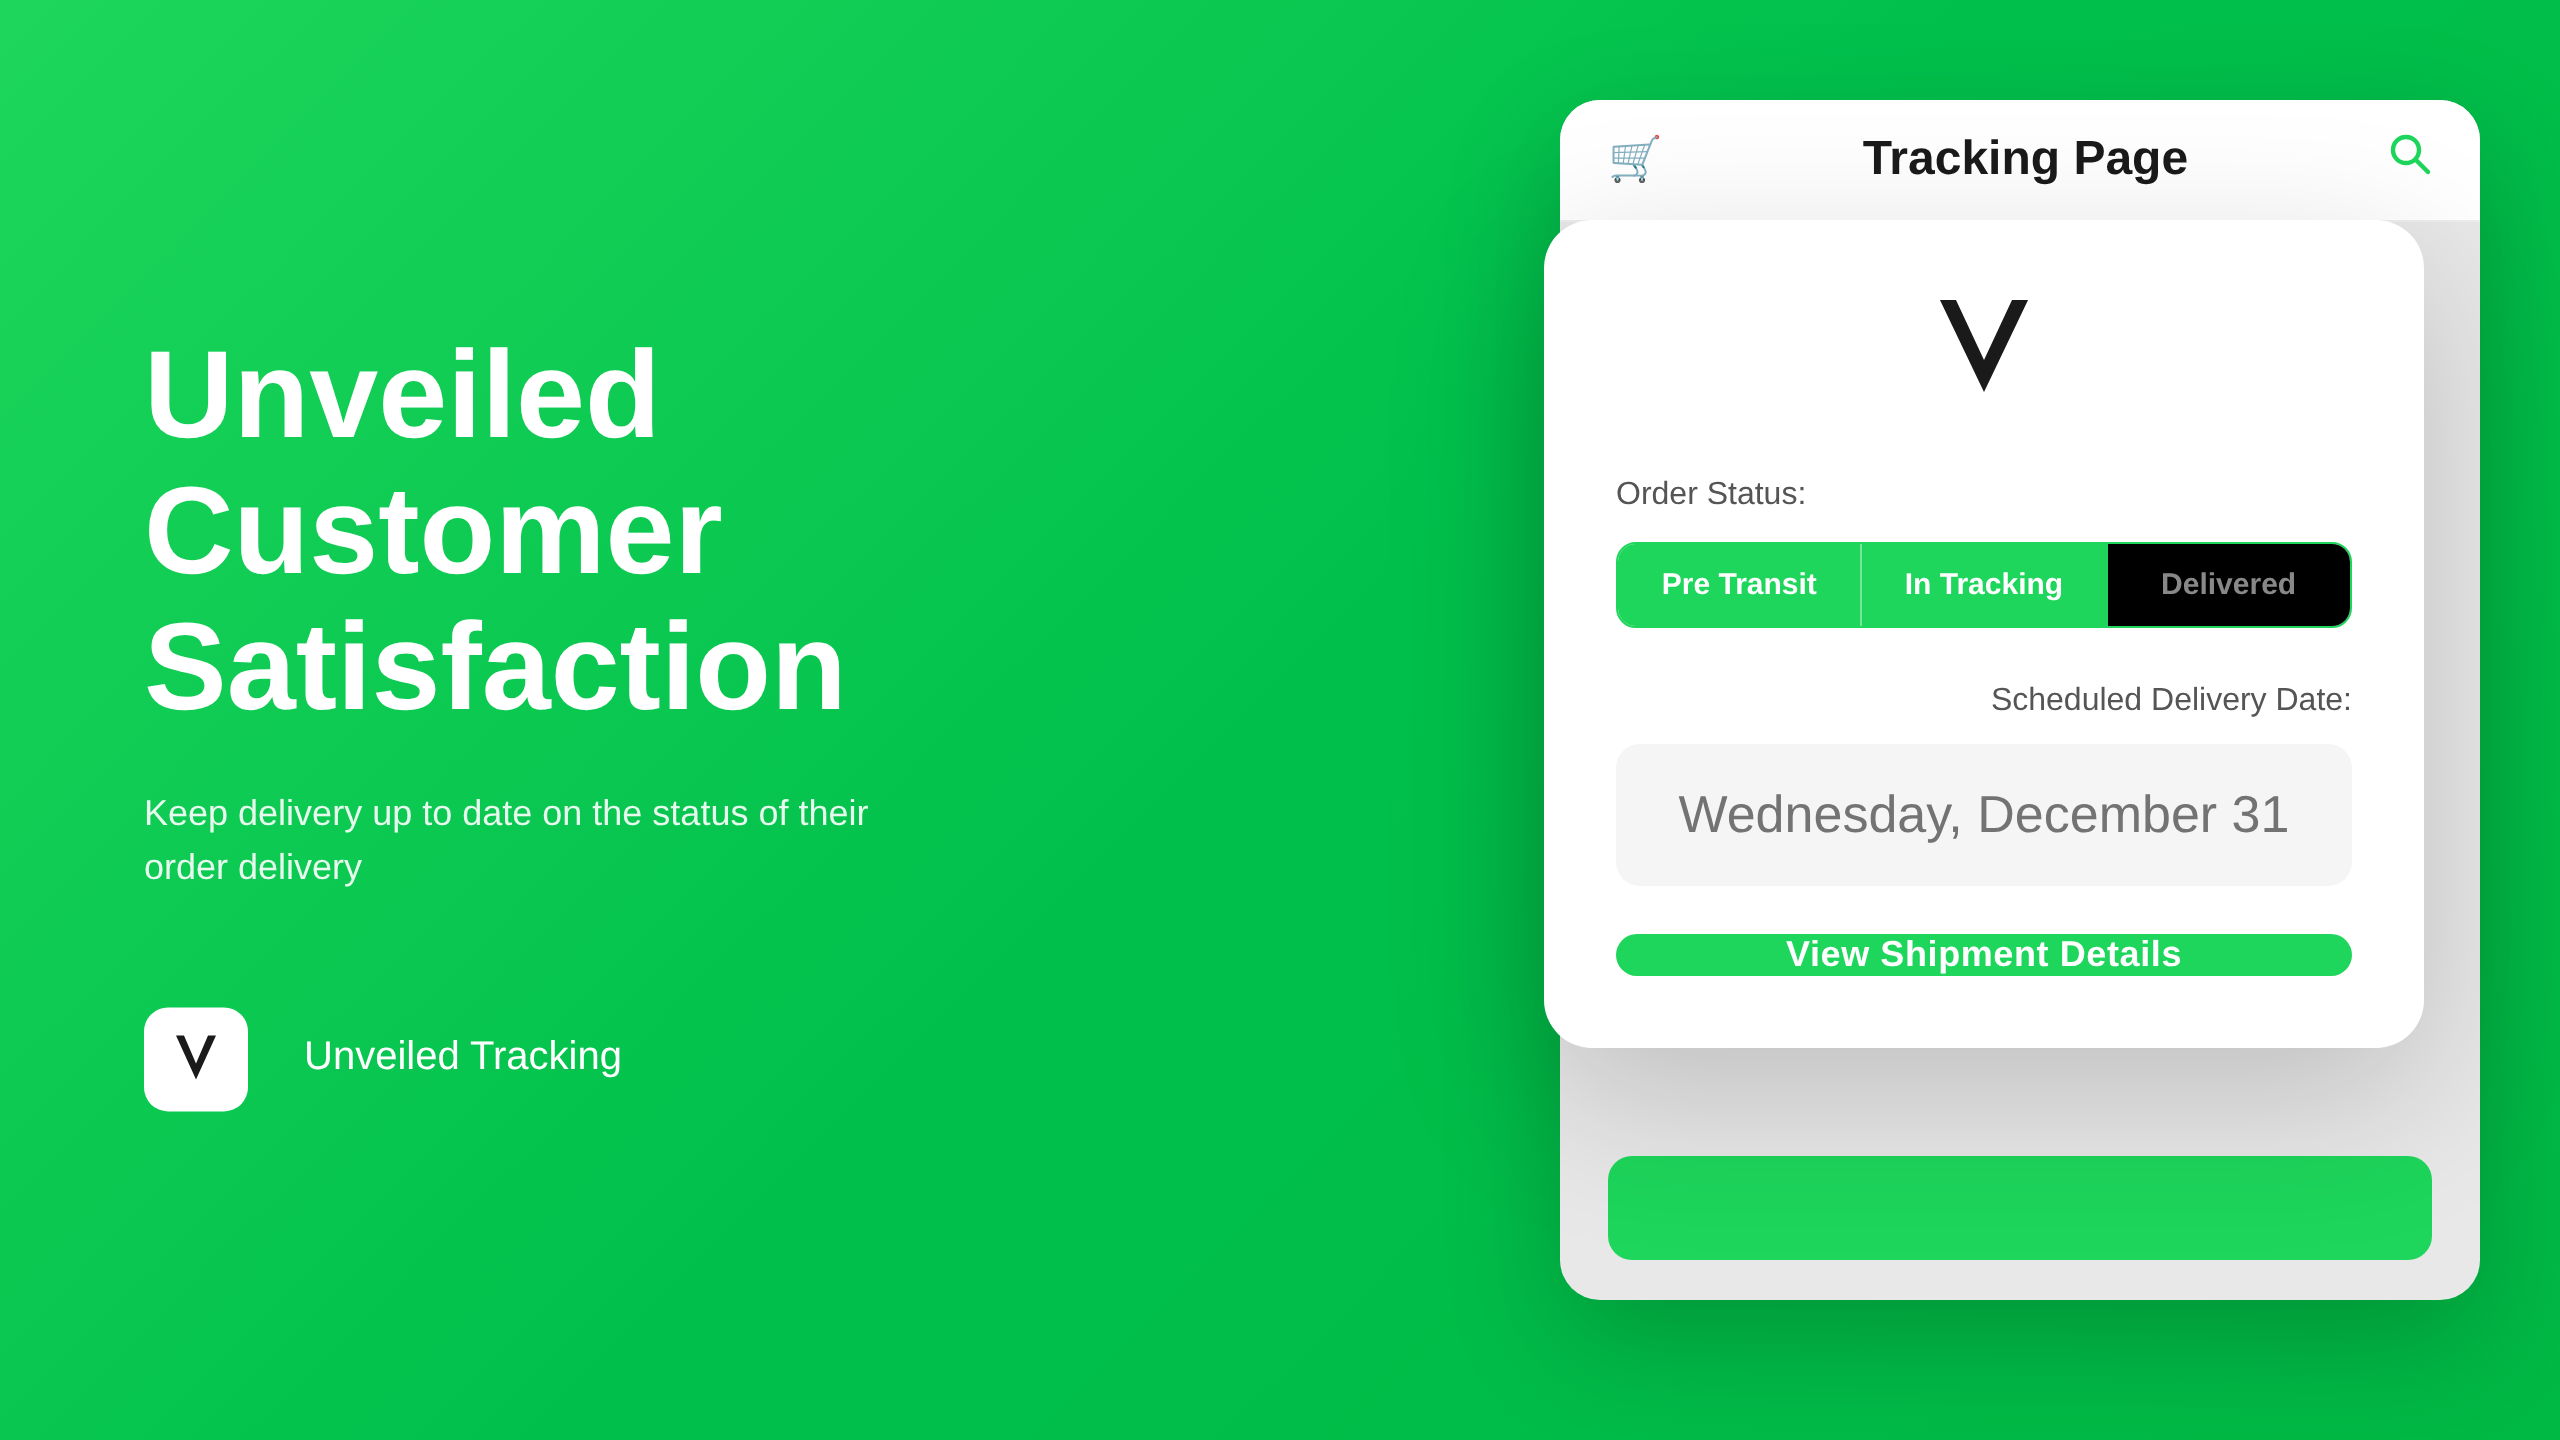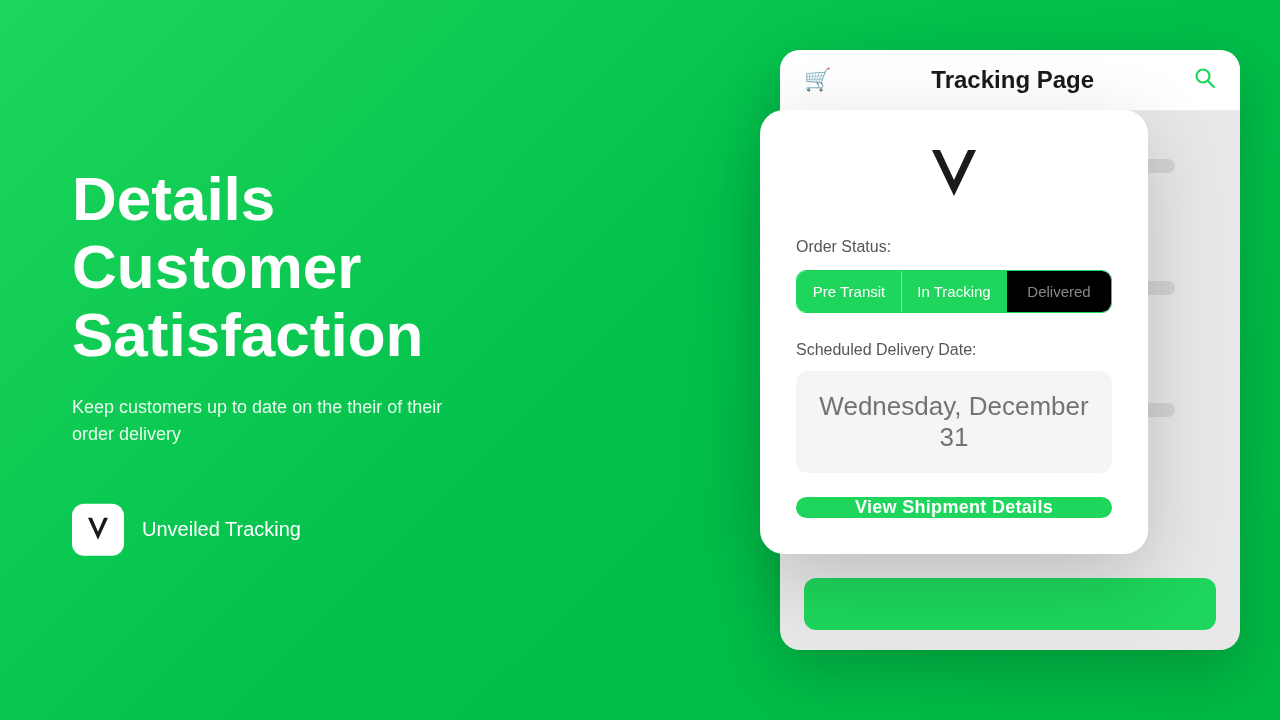--- a/index.html
+++ b/index.html
@@ -34,21 +34,21 @@
       font-size: 18px;
       color: rgba(255,255,255,0.9);
       line-height: 1.5;
       margin-bottom: 56px;
       max-width: 380px;
     }
 
     .brand-row {
       display: flex;
       align-items: center;
-      gap: 18px;
+      gap: 28px;
     }
 
     .brand-icon {
       width: 52px;
       height: 52px;
       background: #fff;
       border-radius: 12px;
       display: flex;
       align-items: center;
       justify-content: center;
@@ -137,22 +137,22 @@
       right: 24px;
       height: 52px;
       background: #1dd65b;
       border-radius: 12px;
     }
 
     
     .modal-card {
       position: absolute;
       top: 60px;
-      left: 0;
-      width: 388px;
+      left: 12px;
+      width: 440px;
       background: #fff;
       border-radius: 24px;
       padding: 32px 36px 36px;
       box-shadow: 0 24px 80px rgba(0,0,0,0.18);
       z-index: 10;
     }
 
     .modal-logo {
       text-align: center;
       margin-bottom: 28px;
@@ -171,41 +171,42 @@
       border: 1.5px solid #1dd65b;
       border-radius: 10px;
       overflow: hidden;
     }
 
     .status-tab {
       flex: 1;
       padding: 12px 8px;
       text-align: center;
       font-size: 15px;
-      font-weight: 400;
+      font-weight: 700;
       cursor: pointer;
       border: none;
       outline: none;
     }
 
     .status-tab.active {
       background: #1dd65b;
       color: #fff;
     }
 
     .status-tab.inactive {
       background: #000000;
       color: #888;
       border-left: 1.5px solid #1dd65b;
     }
 
     .delivery-label {
       font-size: 16px;
       color: #555;
       margin-bottom: 12px;
+      text-align: right;
     }
 
     .delivery-date-box {
       background: #f5f5f5;
       border-radius: 12px;
       padding: 20px;
       text-align: center;
       margin-bottom: 24px;
     }
 
@@ -224,22 +225,22 @@
       font-size: 18px;
       font-weight: 600;
       cursor: pointer;
       letter-spacing: 0.3px;
     }
   </style>
 </head>
 <body>
 
 <div class="left-section">
-  <h1 class="headline">Details Customer Satisfaction</h1>
-  <p class="subtitle">Keep customers up to date on the their of their order delivery</p>
+  <h1 class="headline">Unveiled Customer Satisfaction</h1>
+  <p class="subtitle">Keep delivery up to date on the status of their order delivery</p>
   <div class="brand-row">
     <div class="brand-icon">
       <svg width="32" height="32" viewBox="0 0 32 32" fill="none" xmlns="http://www.w3.org/2000/svg">
         <path d="M6 4 L16 26 L26 4 L22 4 L16 18 L10 4 Z" fill="#1a1a1a"></path>
       </svg>
     </div>
     <span class="brand-name">Unveiled Tracking</span>
   </div>
 </div>
 

